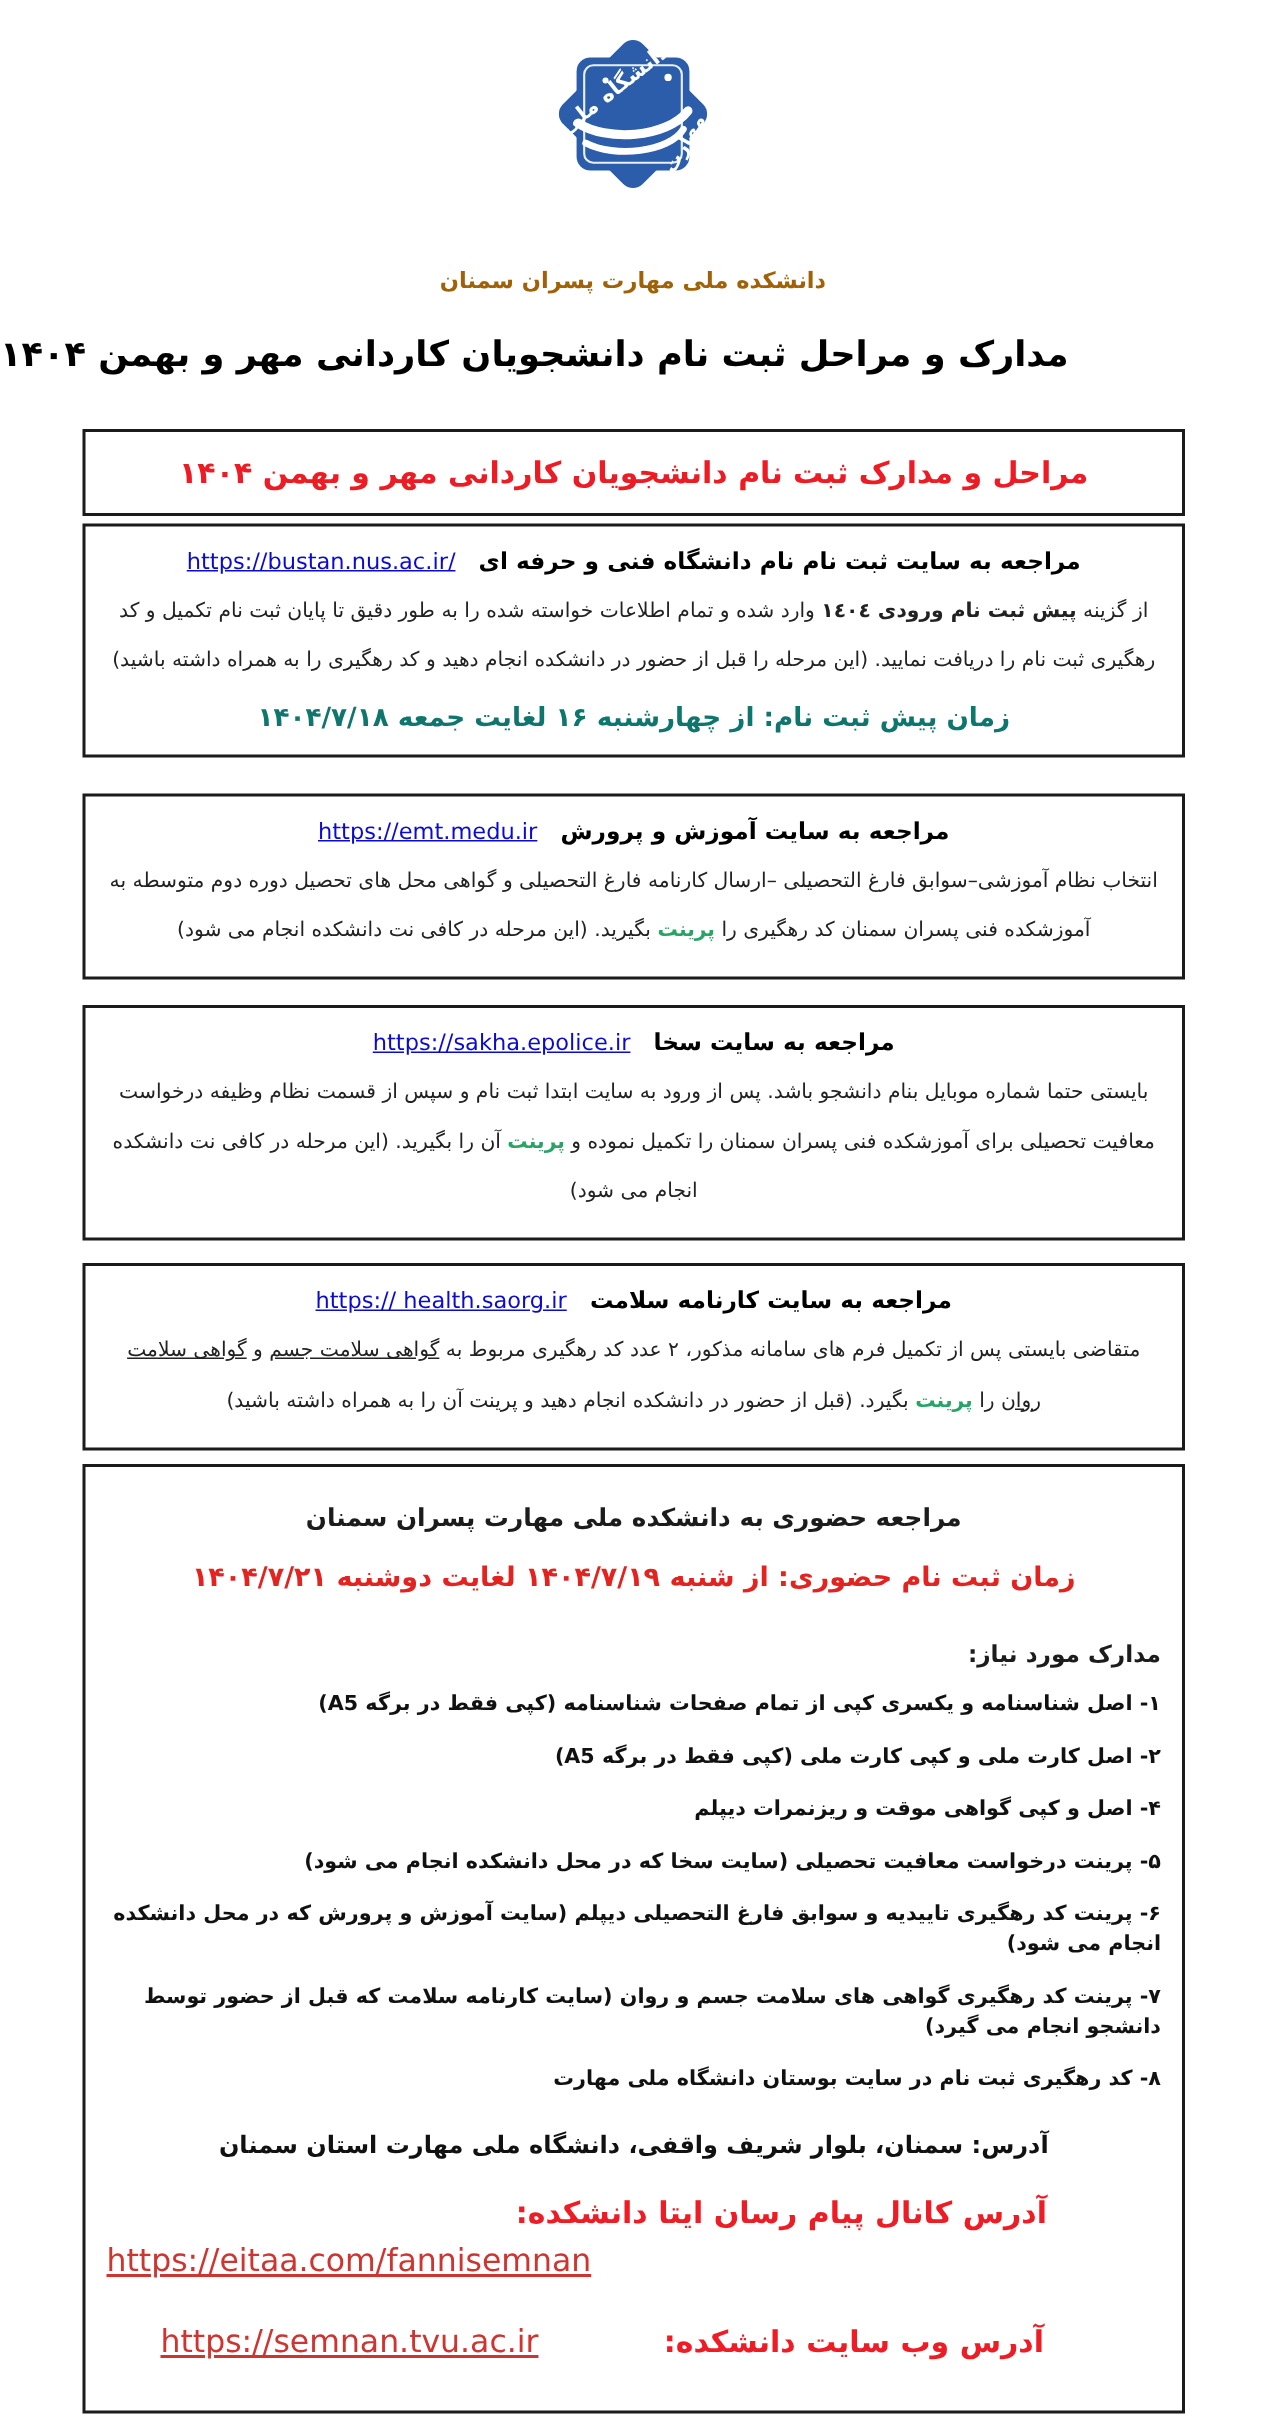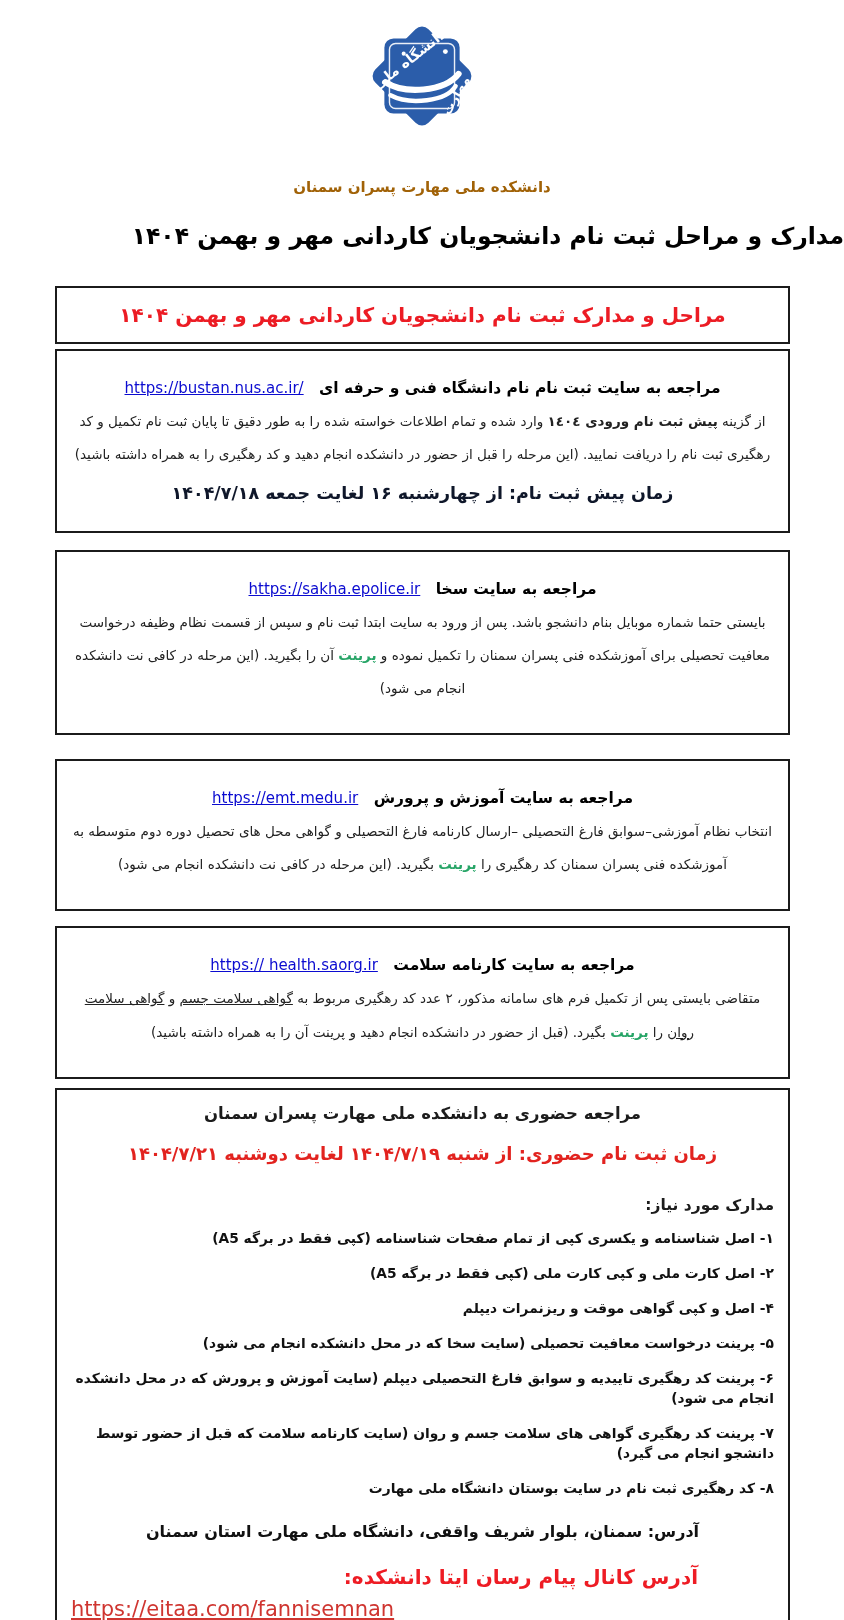--- a/index.html
+++ b/index.html
@@ -5,40 +5,40 @@
   * { box-sizing: border-box; }
   html, body { margin: 0; padding: 0; background: #ffffff; }
   .page {
     width: 844px; min-height: 1620px; margin: 0 auto; background: #fff;
     font-family: "DejaVu Sans", sans-serif; direction: rtl; color: #1c1c1c;
     overflow: hidden;
   }
   
   .logo-wrap { width: 122px; margin: 14px auto 0; }
   .college-name { text-align: center; margin-top: 36px; font-weight: bold; font-size: 15px; color: #a16207; }
-  .main-title { text-align: right; margin-top: 26px; font-weight: bold; font-size: 23.5px; color: #000; letter-spacing: 0; }
+  .main-title { text-align: left; margin-top: 26px; font-weight: bold; font-size: 23.5px; color: #000; letter-spacing: 0; }
   
-  .box { margin: 0 54px 0 55px; border: 2px solid #1b1b1b; background: #fff; padding: 28px 14px; }
+  .box { margin: 0 54px 0 55px; border: 2px solid #1b1b1b; background: #fff; padding: 14px 14px; }
   .box-title-line { text-align: center; font-weight: bold; font-size: 15.5px; color: #000; }
   .box-title-line a { color: #0b0bd0; text-decoration: underline; font-weight: normal; font-size: 15px; margin-right: 10px; unicode-bidi: embed; direction: ltr; display: inline-block; }
   .box-body { text-align: center; font-size: 13.5px; line-height: 2.45; margin-top: 8px; color: #222; font-weight: 400; }
-  .red-note { text-align: center; color: #0f172a; font-weight: bold; font-size: 17.5px; margin-top: 12px; }
+  .red-note { text-align: center; color: #0f766e; font-weight: bold; font-size: 17.5px; margin-top: 12px; }
   .grn { color: #27a567; font-weight: bold; }
   .u { text-decoration: underline; }
   .b { font-weight: bold; }
   
   .intro-box { margin-top: 36px; padding: 12px 14px; }
   .intro-title { text-align: center; color: #ec1c24; font-weight: bold; font-size: 20px; line-height: 1.5; }
   .bustan-box { margin-top: 5px; }
   .sakha-box  { margin-top: 17px; }
   .emt-box    { margin-top: 24px; }
   .health-box { margin-top: 15px; }
   .main-box   { margin-top: 9px; padding: 12px 14px 34px; }
   
-  .main-box-title { text-align: center; font-weight: bold; font-size: 16.5px; margin-top: 2px; }
+  .main-box-title { text-align: center; font-weight: bold; font-size: 16.5px; margin-top: 12px; }
   .main-box-deadline { text-align: center; color: #e2231f; font-weight: bold; font-size: 18px; margin-top: 20px; }
   .docs-label { font-weight: bold; font-size: 15.5px; margin-top: 32px; }
   .docs-list { list-style: none; margin: 14px 0 0; padding: 0; }
   .docs-list li { font-weight: bold; font-size: 13.8px; line-height: 1.45; margin-bottom: 15px; color: #111; }
   .address-line { text-align: center; font-weight: bold; font-size: 16px; margin-top: 24px; color: #111; }
   .channel-label { width: fit-content; margin: 24px 76px 0 auto; color: #ee1c24; font-weight: bold; font-size: 20px; }
   .url-red { direction: ltr; unicode-bidi: embed; color: #cf3530; font-weight: normal; font-size: 21px; font-family: "DejaVu Sans", sans-serif; }
   .eitaa-url-row { padding: 0 36px 0 0; direction: ltr; text-align: left; margin-top: 8px; }
   .web-row { display: flex; justify-content: space-between; align-items: center; margin-top: 30px; padding: 0 78px 0 36px; }
   .web-label { color: #ee1c24; font-weight: bold; font-size: 20px; }
@@ -79,37 +79,37 @@
     <div class="box-title-line">
       <span>مراجعه به سایت ثبت نام نام دانشگاه فنی و حرفه ای</span>
       <a href="#">https://bustan.nus.ac.ir/</a>
     </div>
     <div class="box-body">
       <span>از گزینه </span><span class="b">پیش ثبت نام ورودی ١٤٠٤</span><span> وارد شده و تمام اطلاعات خواسته شده را به طور دقیق تا پایان ثبت نام تکمیل و کد رهگیری ثبت نام را دریافت نمایید. (این مرحله را قبل از حضور در دانشکده انجام دهید و کد رهگیری را به همراه داشته باشید)</span>
     </div>
     <div class="red-note">زمان پیش ثبت نام:   از چهارشنبه ۱۶ لغایت جمعه ۱۴۰۴/۷/۱۸</div>
   </div>
 
+  <div class="box emt-box">
+    <div class="box-title-line">
+      <span>مراجعه به سایت آموزش و پرورش</span>
+      <a href="#">https://emt.medu.ir</a>
+    </div>
+    <div class="box-body">
+      <span>انتخاب نظام آموزشی–سوابق فارغ التحصیلی –ارسال کارنامه فارغ التحصیلی و گواهی محل های تحصیل دوره دوم متوسطه به آموزشکده فنی پسران سمنان کد رهگیری را </span><span class="grn">پرینت</span><span> بگیرید. (این مرحله در کافی نت دانشکده انجام می شود)</span>
+    </div>
+  </div>
+
   <div class="box sakha-box">
     <div class="box-title-line">
       <span>مراجعه به سایت سخا</span>
       <a href="#">https://sakha.epolice.ir</a>
     </div>
     <div class="box-body">
       <span>بایستی حتما شماره موبایل بنام دانشجو باشد. پس از ورود به سایت ابتدا ثبت نام و سپس  از قسمت نظام وظیفه درخواست معافیت تحصیلی برای آموزشکده فنی پسران سمنان را تکمیل نموده و </span><span class="grn">پرینت</span><span> آن را بگیرید. (این مرحله در کافی نت دانشکده انجام می شود)</span>
-    </div>
-  </div>
-
-  <div class="box emt-box">
-    <div class="box-title-line">
-      <span>مراجعه به سایت آموزش و پرورش</span>
-      <a href="#">https://emt.medu.ir</a>
-    </div>
-    <div class="box-body">
-      <span>انتخاب نظام آموزشی–سوابق فارغ التحصیلی –ارسال کارنامه فارغ التحصیلی و گواهی محل های تحصیل دوره دوم متوسطه به آموزشکده فنی پسران سمنان کد رهگیری را </span><span class="grn">پرینت</span><span> بگیرید. (این مرحله در کافی نت دانشکده انجام می شود)</span>
     </div>
   </div>
 
   <div class="box health-box">
     <div class="box-title-line">
       <span>مراجعه به سایت کارنامه سلامت</span>
       <a href="#">https:// health.saorg.ir</a>
     </div>
     <div class="box-body">
       <span>متقاضی بایستی پس از تکمیل فرم های سامانه مذکور، ۲ عدد کد رهگیری مربوط به </span><span class="u">گواهی سلامت جسم</span><span> و </span><span class="u">گواهی سلامت روان</span><span> را </span><span class="grn">پرینت</span><span> بگیرد. (قبل از حضور در دانشکده انجام دهید و پرینت آن را به همراه داشته باشید)</span>

